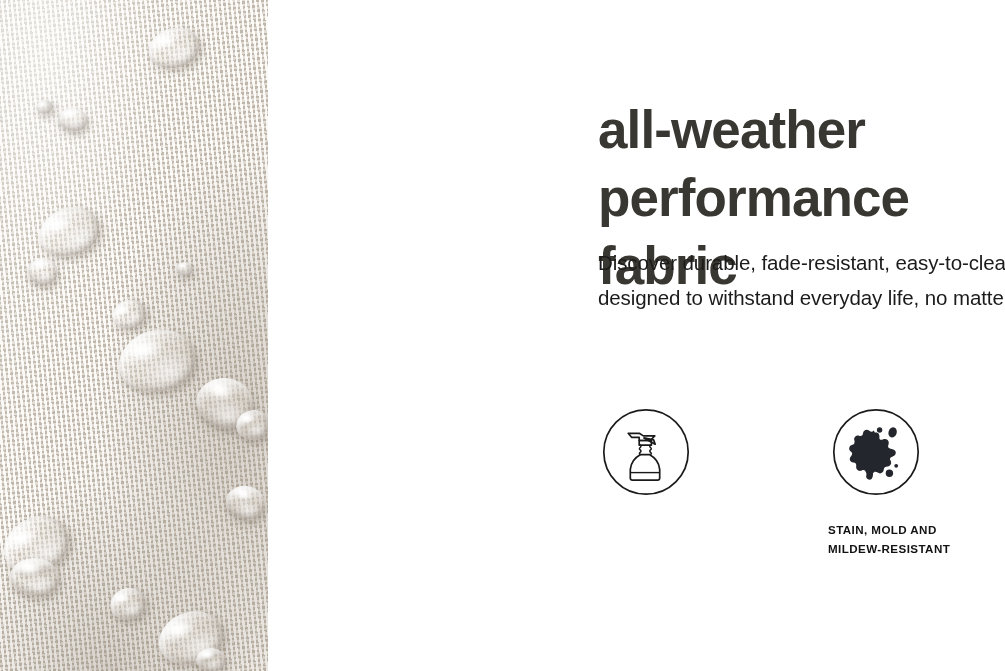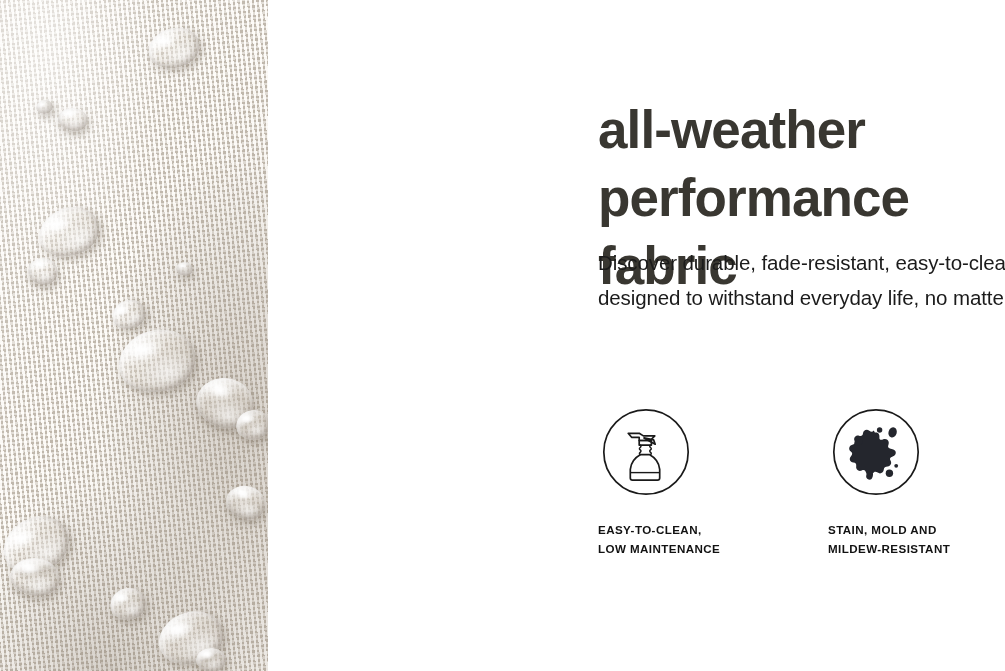--- a/index.html
+++ b/index.html
@@ -184,22 +184,20 @@
         <svg class="feature-badge" viewBox="0 0 96 96">
           <circle cx="48" cy="48" r="42.2" fill="none" stroke="#1a1a1a" stroke-width="1.7"></circle>
           <path d="M41.2 36.5 h12.2 v4.6 h-12.2 z" fill="none" stroke="#1a1a1a" stroke-width="1.7" stroke-linejoin="round"></path>
           <path d="M41.2 36.5 v-3.2 h-7.6 l-3.4 -4.0 h11.0 l4.2 2.6 h11.4 l-4.6 4.6 z" fill="none" stroke="#1a1a1a" stroke-width="1.7" stroke-linejoin="round"></path>
           <path d="M46.0 33.9 l9.6 2.0 l1.6 4.3 l-5.1 -2.6 z" fill="none" stroke="#1a1a1a" stroke-width="1.7" stroke-linejoin="round"></path>
           <path d="M42.2 41.1 q1.5 1.2 0 2.4 q-1.5 1.2 0 2.4 q1.5 1.2 0 2.4 q-1.5 1.2 0 2.3" fill="none" stroke="#1a1a1a" stroke-width="1.5" stroke-linecap="round"></path>
           <path d="M52.5 41.1 q-1.5 1.2 0 2.4 q1.5 1.2 0 2.4 q-1.5 1.2 0 2.4 q1.5 1.2 0 2.3" fill="none" stroke="#1a1a1a" stroke-width="1.5" stroke-linecap="round"></path>
           <path d="M42.6 50.6 q-9.4 5.2 -10.3 14.8 v8.6 a2.2 2.2 0 0 0 2.2 2.2 h25.0 a2.2 2.2 0 0 0 2.2 -2.2 v-8.6 q-0.9 -9.6 -10.3 -14.8 z" fill="none" stroke="#1a1a1a" stroke-width="1.7" stroke-linejoin="round"></path>
           <path d="M32.4 68.6 h29.2" fill="none" stroke="#1a1a1a" stroke-width="1.4"></path>
         </svg>
-        <div class="feature-caption">EASY-TO-CLEAN,
-LOW MAINTENANCE</div>
       </div>
 
       <div class="feature">
         <svg class="feature-badge" viewBox="0 0 96 96">
           <circle cx="48" cy="48" r="42.2" fill="none" stroke="#1a1a1a" stroke-width="1.7"></circle>
           <path d="M46.8 28.6 c3.2 -1.0 5.0 1.6 4.6 4.6 c-0.3 2.4 1.4 3.2 3.4 2.3
                    c3.0 -1.4 6.0 0.4 6.0 3.3 c0 2.3 -1.5 3.5 -0.2 5.0 c1.4 1.6 4.6 1.0 6.3 2.8
                    c1.9 2.0 0.6 5.2 -2.2 6.0 c-2.5 0.7 -3.4 2.1 -2.2 4.0 c1.6 2.5 0.2 5.6 -2.8 5.9
                    c-2.4 0.2 -3.8 0.8 -3.9 3.0 c-0.1 3.3 -3.6 5.0 -6.1 3.1 c-2.0 -1.5 -3.6 -1.2 -4.7 0.6
                    c-1.8 2.9 -6.0 2.6 -7.0 -0.7 c-0.7 -2.3 -2.2 -3.0 -4.2 -2.0 c-3.0 1.5 -6.2 -0.9 -5.6 -4.2

